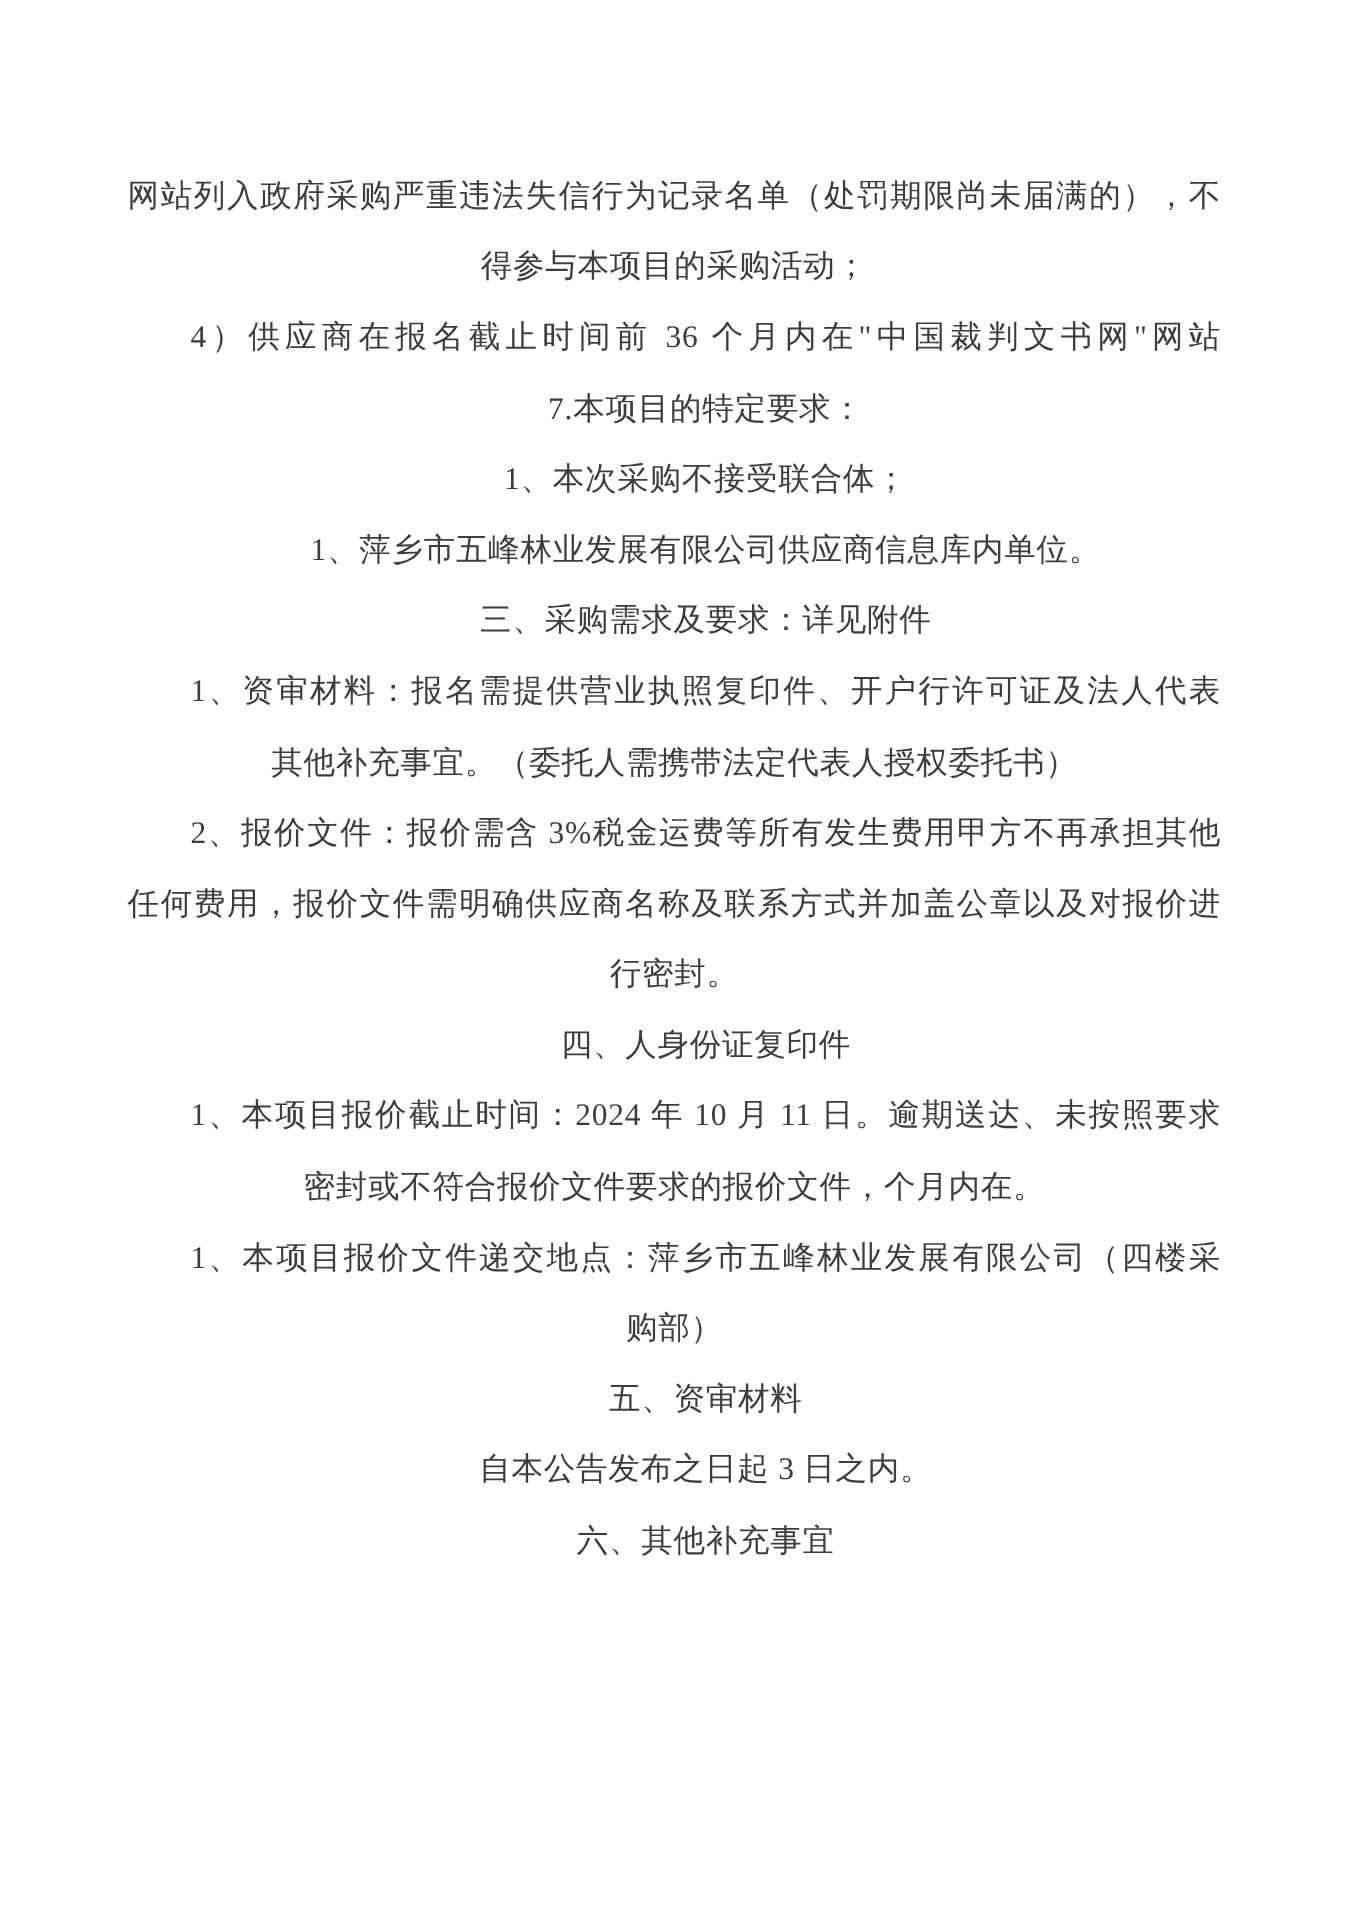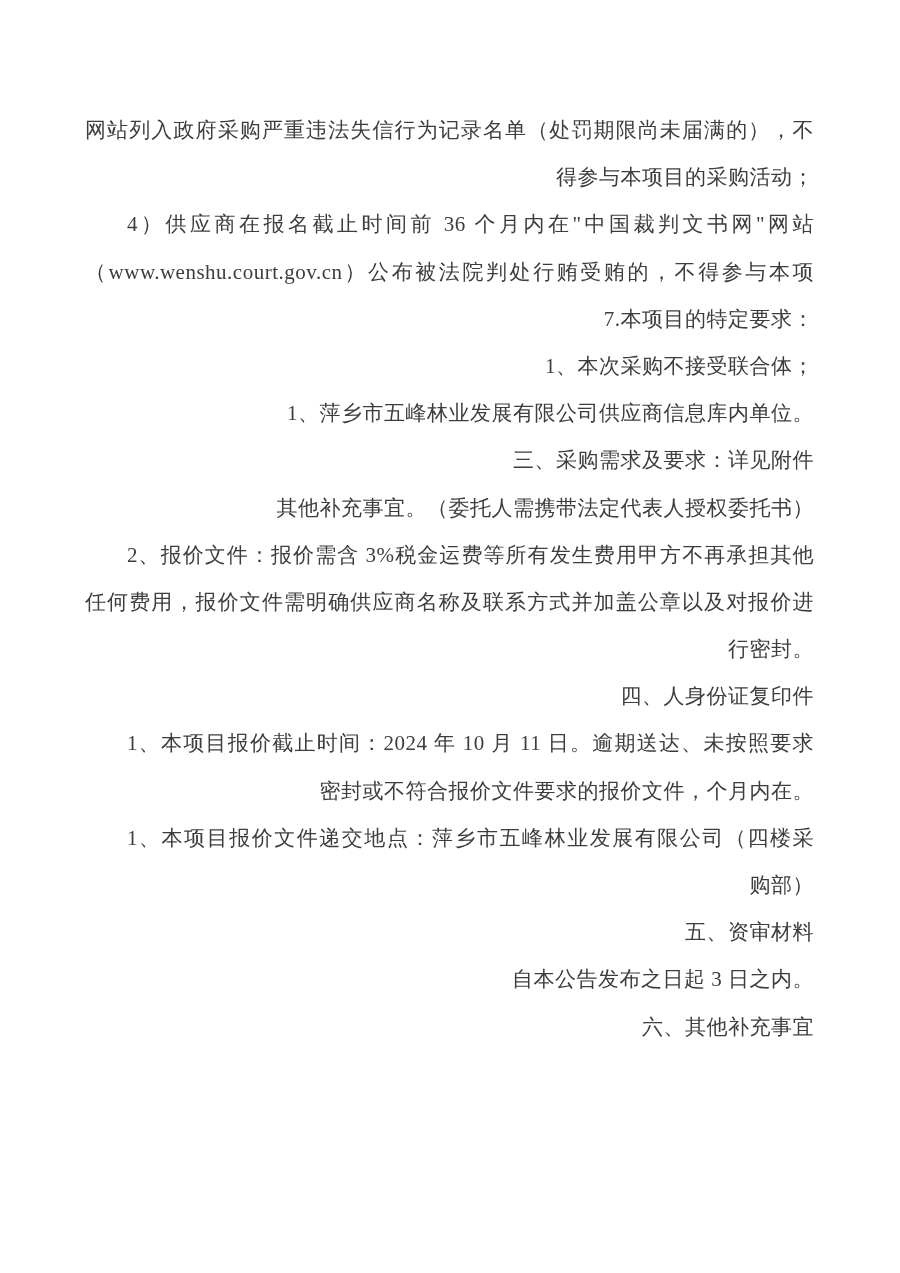--- a/index.html
+++ b/index.html
@@ -22,46 +22,46 @@
     font-size: 21px;
     color: #3d3d3d;
     letter-spacing: 0.5px;
   }
   .ln {
     margin: 0;
     padding: 0;
     height: 47.2px;
     line-height: 47.2px;
     white-space: nowrap;
-    text-align: right;
+    text-align: center;
   }
   
   .ind {
     text-indent: 42px;
   }
   
   .j {
     white-space: normal;
     text-align: justify;
     text-align-last: justify;
     text-justify: inter-character;
   }
 </style>
 </head>
 <body>
 
 <div class="page">
   <p class="ln j">网站列入政府采购严重违法失信行为记录名单（处罚期限尚未届满的），不</p>
   <p class="ln">得参与本项目的采购活动；</p>
   <p class="ln ind j">4）供应商在报名截止时间前 36 个月内在"中国裁判文书网"网站</p>
-  <p class="ln j">（www.wenshu.court.gov.cn）公布被法院判处行贿受贿的，不得参与本项</p>
   <p class="ln ind">7.本项目的特定要求：</p>
   <p class="ln ind">1、本次采购不接受联合体；</p>
   <p class="ln ind">1、萍乡市五峰林业发展有限公司供应商信息库内单位。</p>
   <p class="ln ind">三、采购需求及要求：详见附件</p>
+  <p class="ln ind j">1、资审材料：报名需提供营业执照复印件、开户行许可证及法人代表</p>
   <p class="ln">其他补充事宜。（委托人需携带法定代表人授权委托书）</p>
   <p class="ln ind j">2、报价文件：报价需含 3%税金运费等所有发生费用甲方不再承担其他</p>
   <p class="ln j">任何费用，报价文件需明确供应商名称及联系方式并加盖公章以及对报价进</p>
   <p class="ln">行密封。</p>
   <p class="ln ind">四、人身份证复印件</p>
   <p class="ln ind j">1、本项目报价截止时间：2024 年 10 月 11 日。逾期送达、未按照要求</p>
   <p class="ln">密封或不符合报价文件要求的报价文件，个月内在。</p>
   <p class="ln ind j">1、本项目报价文件递交地点：萍乡市五峰林业发展有限公司（四楼采</p>
   <p class="ln">购部）</p>
   <p class="ln ind">五、资审材料</p>

